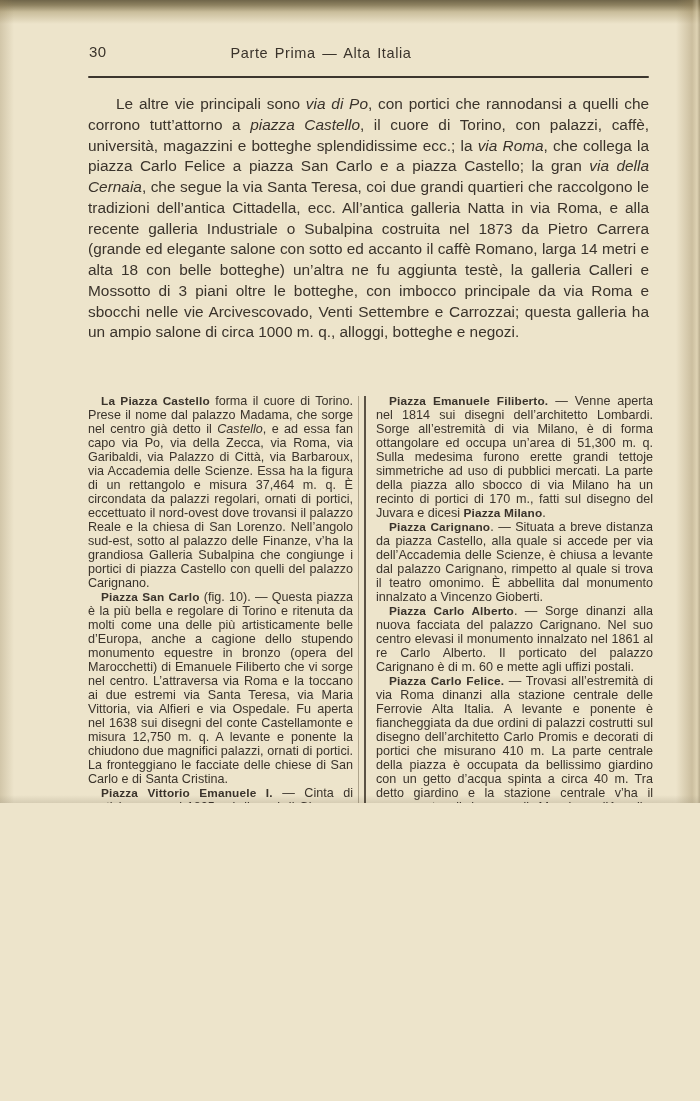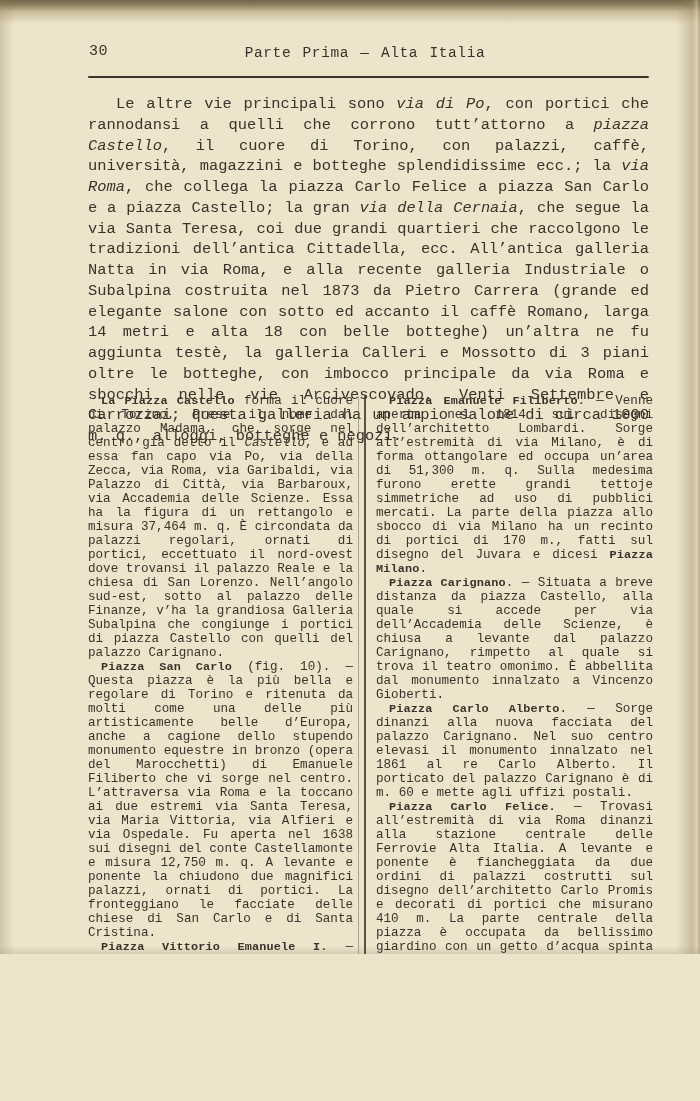--- a/index.html
+++ b/index.html
@@ -2,24 +2,24 @@
 <html style="--paper: #ede4cb; --ink: #3a332b; --rule: #3c362e;"><head>
 <meta charset="utf-8">
 <style>
   :root{
     --paper:#ede4cb;
     --ink:#3a332b;
     --rule:#3c362e;
   }
   html,body{margin:0;padding:0;background:var(--paper);}
   .page{
-    position:relative;width:700px;height:954px;overflow:hidden;
+    position:relative;width:700px;height:803px;overflow:hidden;
     background:var(--paper);
     color:var(--ink);
-    font-family:Liberation Mono, monospace;
+    font-family:Liberation Sans, sans-serif;
   }
   .edge{position:absolute;pointer-events:none;}
   .edge-top{
     left:0;top:0;width:700px;height:26px;
     background:linear-gradient(180deg,#6f6549 0px,#8d8160 5px,#c9bd9b 12px,rgba(237,228,203,0) 24px);
   }
   .edge-right{
     top:0;right:0;width:24px;height:1101px;
     background:linear-gradient(90deg,rgba(170,150,105,0) 0px,rgba(150,130,88,.38) 16px,rgba(210,196,160,.55) 21px,rgba(120,104,66,.45) 24px);
   }
@@ -30,21 +30,21 @@
   .edge-bottom{
     left:0;bottom:0;width:700px;height:8px;
     background:linear-gradient(0deg,rgba(160,150,125,.30) 0px,rgba(237,228,203,0) 8px);
   }
   .header-num{
     position:absolute;top:43px;left:89px;
     font-size:15px;letter-spacing:.5px;
   }
   .header-title{
     position:absolute;top:45px;left:0;width:642px;
-    text-align:center;font-size:14.5px;letter-spacing:.6px;word-spacing:2px;margin-left:44px;
+    text-align:center;font-size:14.5px;letter-spacing:.6px;word-spacing:2px;
   }
   .header-rule{
     position:absolute;top:76px;left:88px;width:561px;height:2px;
     background:var(--rule);border-radius:1px;
   }
   .intro{
     position:absolute;top:94px;left:88px;width:561px;
     font-size:15.4px;line-height:20.75px;text-align:justify;
   }
   .cols{position:absolute;top:394px;left:88px;width:566px;}

